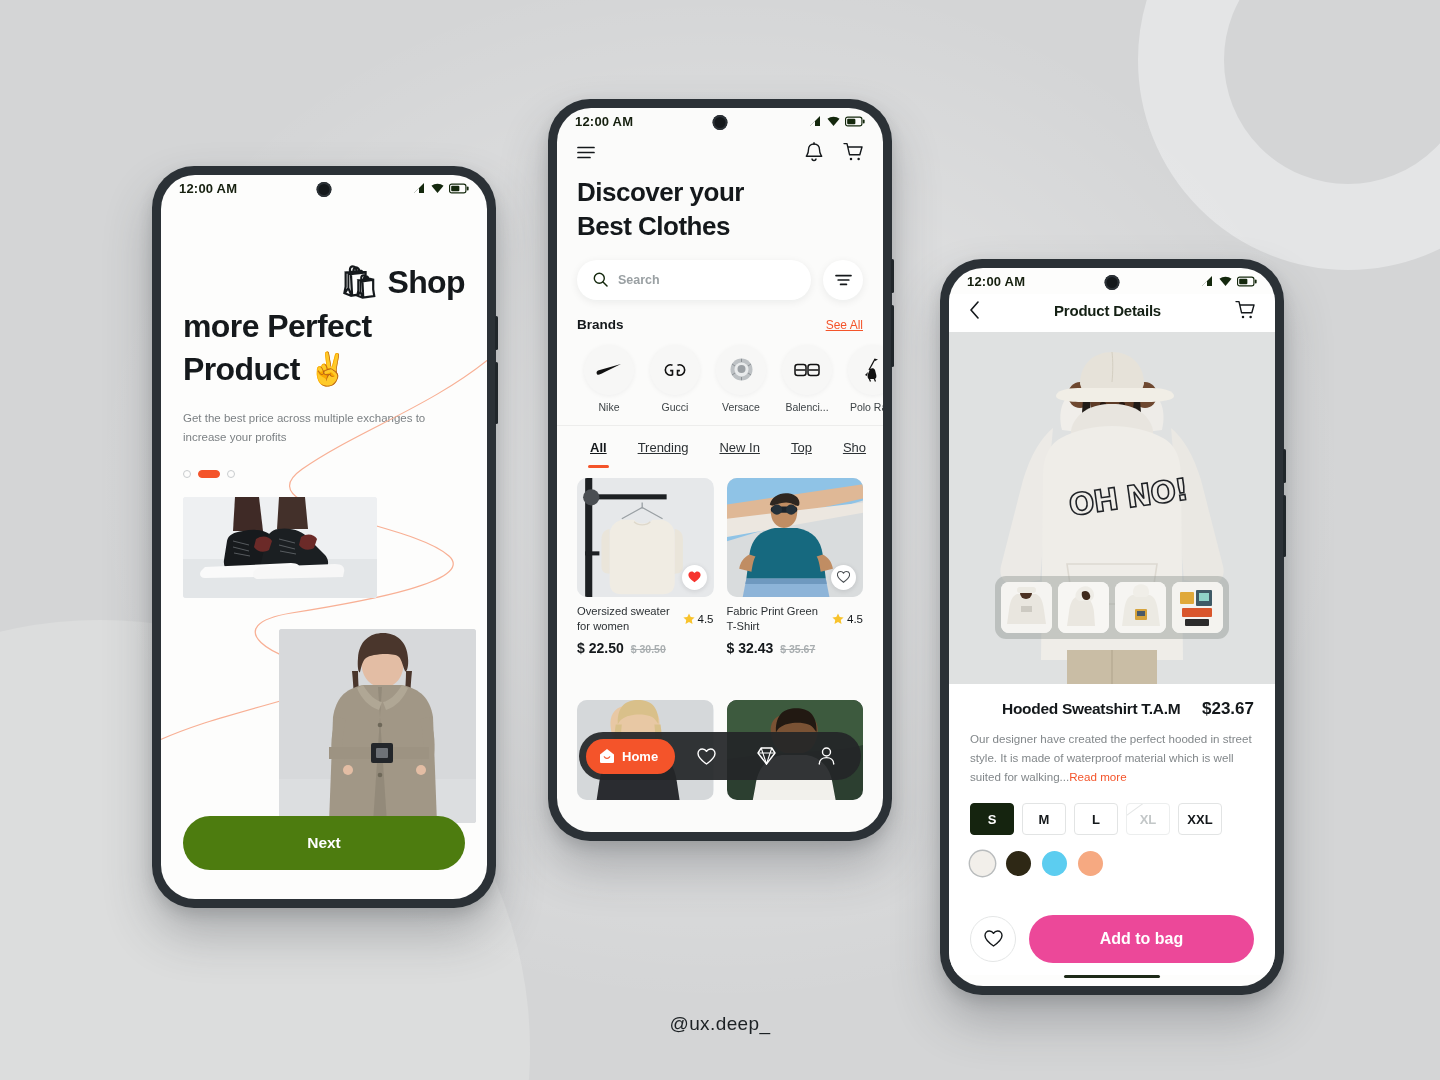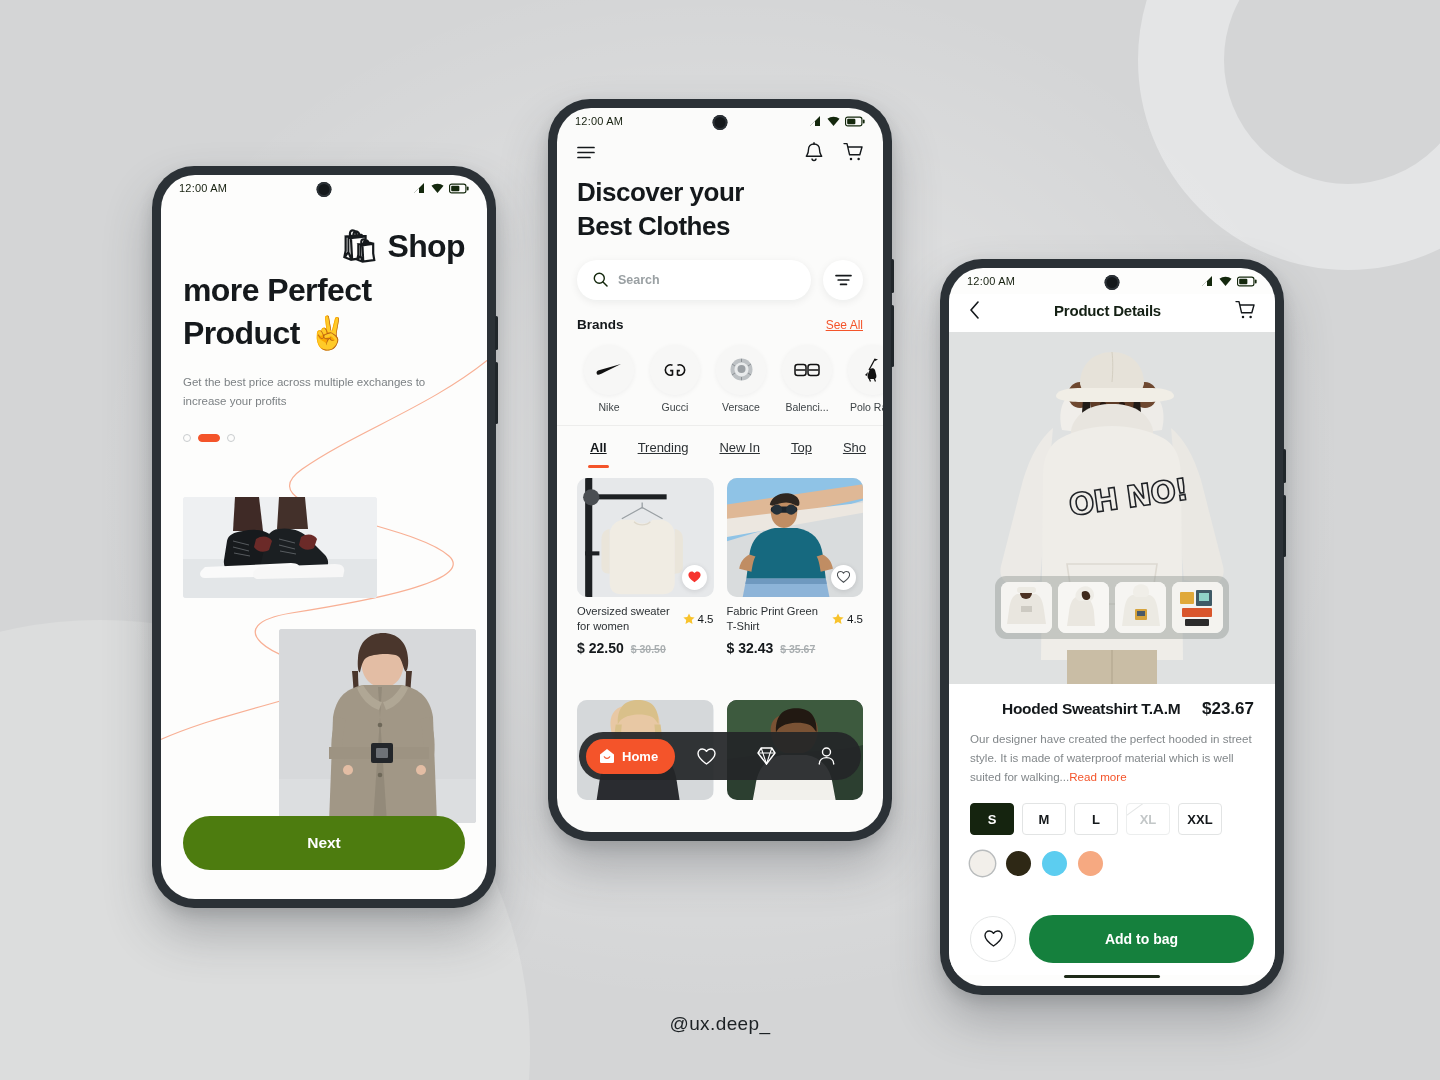--- a/index.html
+++ b/index.html
@@ -59,39 +59,39 @@
 
   
   .statusbar {
     height: 26px;
     display: flex; align-items: center; justify-content: space-between;
     padding: 0 18px;
     position: relative;
     z-index: 6;
     flex: none;
   }
-  .status-time { font-size: 11px; font-weight: 400; color: #16200f; letter-spacing: .2px; }
+  .status-time { font-size: 13px; font-weight: 700; color: #16200f; letter-spacing: .2px; }
   .status-icons { display: flex; align-items: center; gap: 5px; }
   .camera {
     position: absolute; left: 50%; transform: translateX(-50%);
     top: 7px;
     width: 15px; height: 15px; border-radius: 50%;
     background: #14181b;
     box-shadow: inset 0 0 0 2px #2b3136;
     z-index: 7;
   }
 
   
   #phone1 { left: 152px; top: 166px; width: 344px; height: 742px; }
   #phone1 .screen { display: flex; flex-direction: column; }
   .p1-body { flex: 1; position: relative; padding: 0 22px; overflow: hidden; }
   .p1-head {
     font-size: 32px; line-height: 1.36; font-weight: 700;
     color: #15191c; letter-spacing: -0.6px;
-    margin-top: 24px; text-align: left;
+    margin-top: 60px; text-align: left;
   }
   .p1-head .ln1 { text-align: right; display:block; }
   .p1-sub {
     margin-top: 17px;
     font-size: 11.5px; line-height: 1.65; color: #7c8184;
   }
   .dots { display: flex; align-items: center; gap: 7px; margin-top: 24px; }
   .dot { width: 8px; height: 8px; border-radius: 50%; border: 1.3px solid #c9ccce; }
   .dot.active { width: 22px; border-radius: 6px; background: #f4542a; border-color: #f4542a; }
 
@@ -272,22 +272,22 @@
     padding: 18px 21px 12px; flex: none; background: #fff;
   }
   .wish-btn {
     width: 46px; height: 46px; border-radius: 50%;
     border: 1px solid #e4e6e6; background: #fff;
     display: flex; align-items: center; justify-content: center;
     cursor: pointer; flex: none;
   }
   .bag-btn {
     flex: 1; height: 48px; border-radius: 24px;
-    background: #15803d; color: #fff; border: none;
-    font-size: 14px; font-weight: 600; cursor: pointer;
+    background: #ec4899; color: #fff; border: none;
+    font-size: 16px; font-weight: 600; cursor: pointer;
   }
   .homebar {
     width: 96px; height: 3.5px; border-radius: 2px;
     background: #1d2a18; margin: 0 auto 8px;
   }
 
   
   .watermark {
     position: absolute; left: 0; right: 0; top: 1013px;
     text-align: center; font-size: 19px; color: #1c2124;

